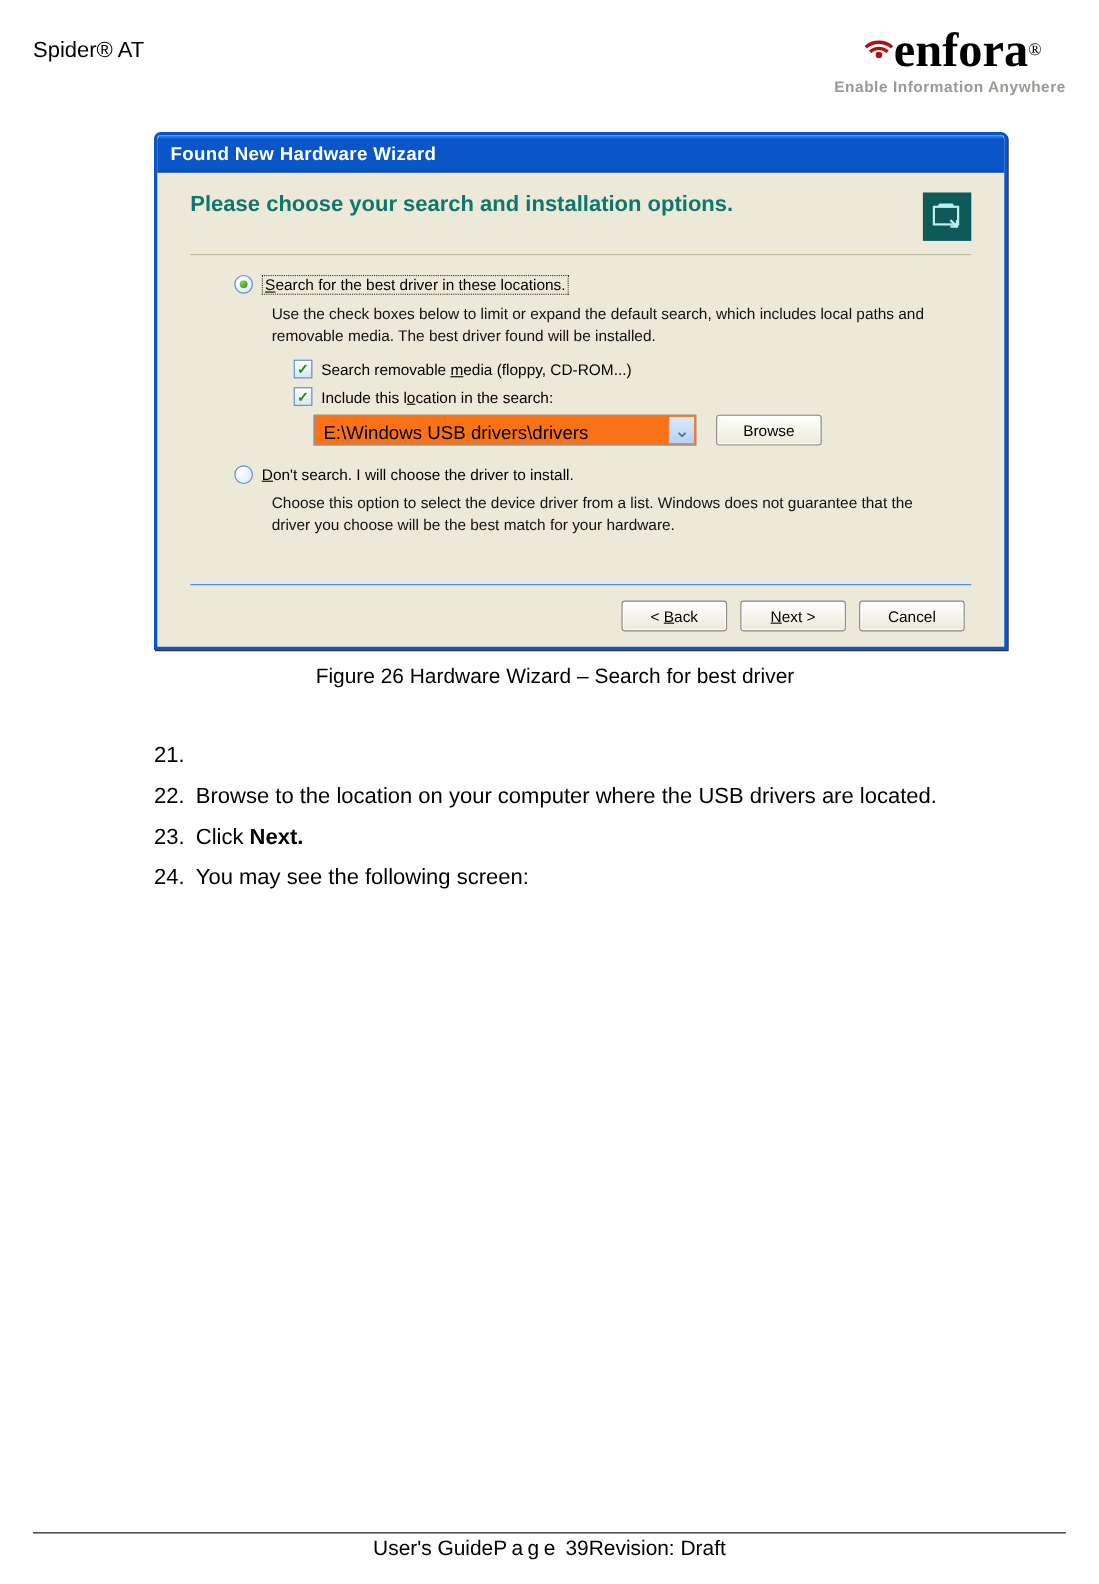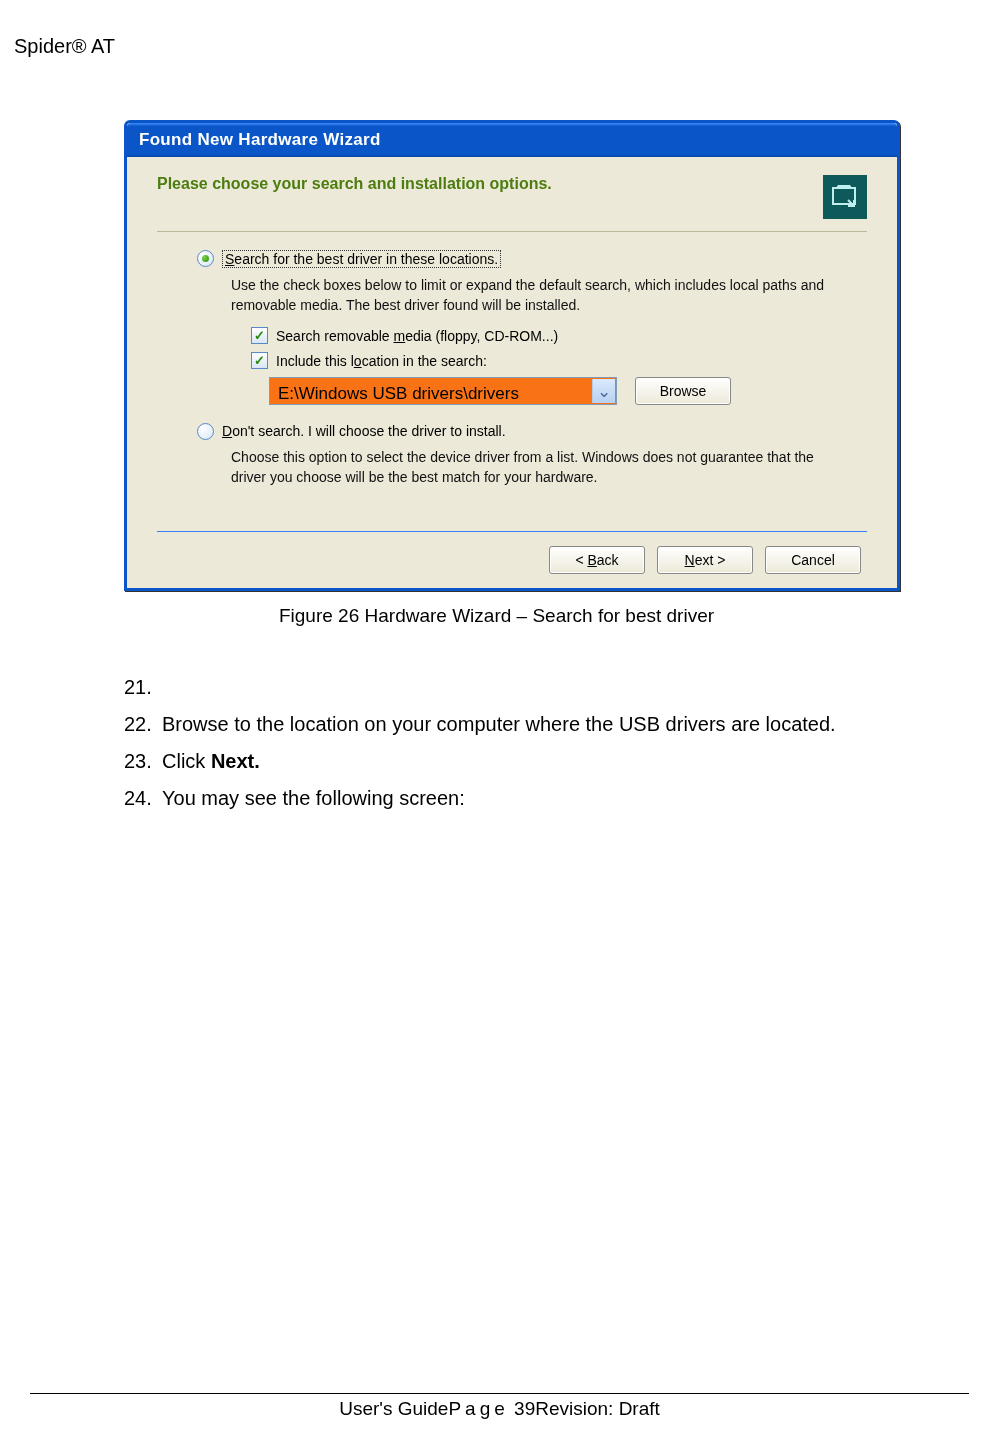--- a/index.html
+++ b/index.html
@@ -1,30 +1,30 @@
 <!DOCTYPE html>
 <html><head>
 <meta charset="utf-8">
 <style>
   html,body{margin:0;padding:0;background:#fff;font-family:Arial,Helvetica,sans-serif;font-size:16px;color:#000}
-  .page{width:999px;height:1440px;margin:0 auto;position:relative;box-sizing:border-box;padding:20px 30px 0 14px}
+  .page{width:999px;height:1440px;margin:0 auto;position:relative;box-sizing:border-box;padding:20px 30px 0 30px}
   .header{display:flex;justify-content:space-between;align-items:flex-start;height:90px}
   .header-left{font-size:20px;padding-top:15px;font-family:Arial,Helvetica,sans-serif}
   .logo{display:flex;flex-direction:column;align-items:center;gap:0}
   .logo-main{display:flex;align-items:center;font-size:44px;font-weight:bold;font-family:Georgia,serif;letter-spacing:0}
   .logo-reg{font-size:16px;vertical-align:super;font-weight:normal}
   .logo-tag{font-size:14px;color:#9a9a95;font-weight:bold;letter-spacing:0.5px}
   .wifi-icon{display:inline-block;margin-right:-4px;margin-top:-6px}
   .content{padding:0 100px 0 110px}
   
   .xp-dialog{border:3px solid #0a56c8;border-radius:6px 6px 0 0;box-shadow:1px 1px 0 #333;background:#ece9d8;width:770px;margin-top:10px}
   .xp-titlebar{height:34px;background:linear-gradient(to bottom,#3a8bfb 0%,#0a56c8 10%,#0a56c8 90%,#0846a8 100%);color:#fff;font-family:"Trebuchet MS",Tahoma,sans-serif;font-size:17px;font-weight:bold;display:flex;align-items:center;padding:0 12px;border-radius:4px 4px 0 0;letter-spacing:0.3px}
   .xp-body{padding:18px 30px 14px 30px;font-family:Tahoma,sans-serif;font-size:14px;color:#000}
   .xp-heading{display:flex;justify-content:space-between;align-items:flex-start;border-bottom:1px solid #bdb898;padding-bottom:12px;margin-bottom:18px}
-  .xp-heading-text{font-family:Arial,sans-serif;font-size:16px;font-weight:bold;color:#4d7c0f}
+  .xp-heading-text{font-family:Arial,sans-serif;font-size:20px;font-weight:bold;color:#0f766e}
   .xp-heading-icon{width:44px;height:44px;background:#0e5a5a;display:flex;align-items:center;justify-content:center}
   .xp-radio-row{display:flex;align-items:flex-start;gap:8px;margin-bottom:8px;margin-left:40px}
   .xp-radio{width:15px;height:15px;border:1px solid #5a8ac6;border-radius:50%;background:radial-gradient(circle at 30% 30%,#fff,#d8e6f5);display:flex;align-items:center;justify-content:center;flex-shrink:0}
   .xp-radio .dot{width:7px;height:7px;border-radius:50%;background:radial-gradient(circle at 30% 30%,#7fd44c,#2a8a10)}
   .xp-label-boxed{border:1px dotted #333;padding:0 2px}
   .underline{text-decoration:underline}
   .xp-subtext{margin-left:74px;margin-right:30px;font-size:14px;line-height:1.4;margin-bottom:12px;color:#111}
   .xp-check-row{display:flex;align-items:center;gap:8px;margin-left:94px;margin-bottom:8px}
   .xp-checkbox{width:15px;height:15px;border:1px solid #5a8ac6;background:linear-gradient(to bottom,#fff,#d8e6f5);display:flex;align-items:center;justify-content:center;flex-shrink:0}
   .xp-checkmark{color:#2a8a10;font-size:13px;font-weight:bold;line-height:1}
@@ -42,20 +42,34 @@
   .page-footer{position:absolute;bottom:20px;left:30px;right:30px;border-top:1px solid #000;display:flex;justify-content:center;padding-top:4px;font-family:Liberation Sans, sans-serif;font-size:19px}
   .page-footer .center{letter-spacing:4px}
 </style>
 </head>
 <body>
 
 <div class="page">
 
   <div class="header">
     <div class="header-left">Spider® AT</div>
+    <div class="logo">
+      <div class="logo-main">
+        <span class="wifi-icon">
+          <svg width="36" height="36" viewBox="0 0 36 36">
+            <path d="M6 22 A18 18 0 0 1 30 22" stroke="#b01010" stroke-width="3" fill="none"></path>
+            <path d="M10 26 A12 12 0 0 1 26 26" stroke="#b01010" stroke-width="3" fill="none"></path>
+            <circle cx="18" cy="29" r="3" fill="#b01010"></circle>
+          </svg>
+        </span>
+        <span>enfora</span>
+          <span class="logo-reg">®</span>
+      </div>
+      <div class="logo-tag">Enable Information Anywhere</div>
+    </div>
   </div>
 
   <div class="content">
 
     <div class="xp-dialog">
       <div class="xp-titlebar">Found New Hardware Wizard</div>
       <div class="xp-body">
 
         <div class="xp-heading">
           <div class="xp-heading-text">Please choose your search and installation options.</div>

